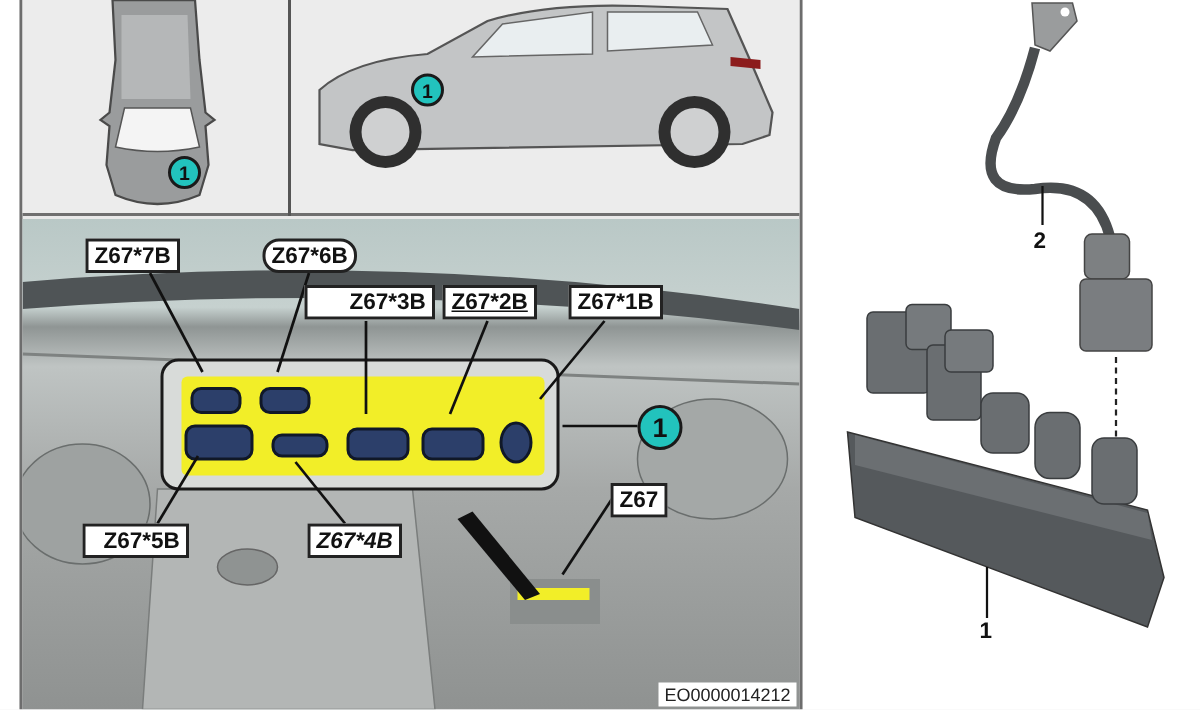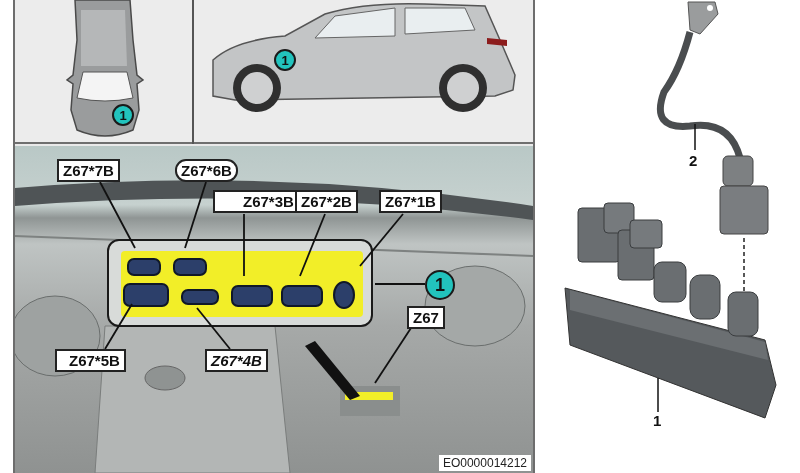--- a/index.html
+++ b/index.html
@@ -96,26 +96,26 @@
         <line x1="388" y1="68" x2="345" y2="120"></line>
         <line x1="410" y1="138" x2="360" y2="138"></line>
         <line x1="90" y1="203" x2="117" y2="158"></line>
         <line x1="215" y1="203" x2="182" y2="162"></line>
         <line x1="396" y1="182" x2="360" y2="237"></line>
       </g>
     </svg>
 
     <div class="label-box" style="left:42px;top:13px;">Z67*7B</div>
     <div class="label-box" style="left:160px;top:13px;border-radius:11px;">Z67*6B</div>
-    <div class="label-box" style="left:198px;top:44px;padding-left:28px;">Z67*3B</div>
-    <div class="label-box" style="left:280px;top:44px;">Z67*2B</div>
+    <div class="label-box" style="left:188px;top:44px;padding-left:28px;">Z67*3B</div>
+    <div class="label-box" style="left:280px;top:44px;text-decoration:underline;">Z67*2B</div>
     <div class="label-box" style="left:364px;top:44px;text-align:right;">Z67*1B</div>
     <div class="label-box" style="left:40px;top:203px;padding-left:12px;">Z67*5B</div>
     <div class="label-box" style="left:190px;top:203px;font-style:italic;">Z67*4B</div>
-    <div class="label-box" style="left:392px;top:160px;">Z67</div>
+    <div class="label-box" style="left:392px;top:176px;">Z67</div>
 
     <div class="callout big" style="left:410px;top:124px;">1</div>
 
     <div class="ref">EO0000014212</div>
   </div>
 </div>
 
 <svg width="260" height="473" style="left:540px;top:0">
 
   <path d="M148,2 L175,2 L178,14 L160,34 L150,30 Z" fill="#9a9c9d" stroke="#555"></path>

